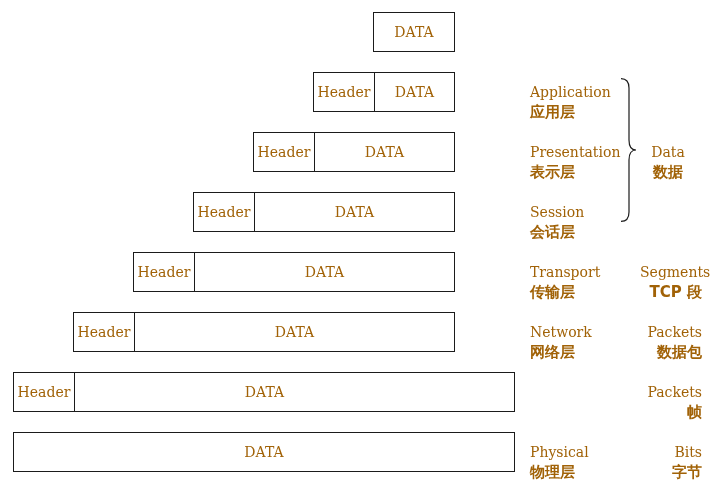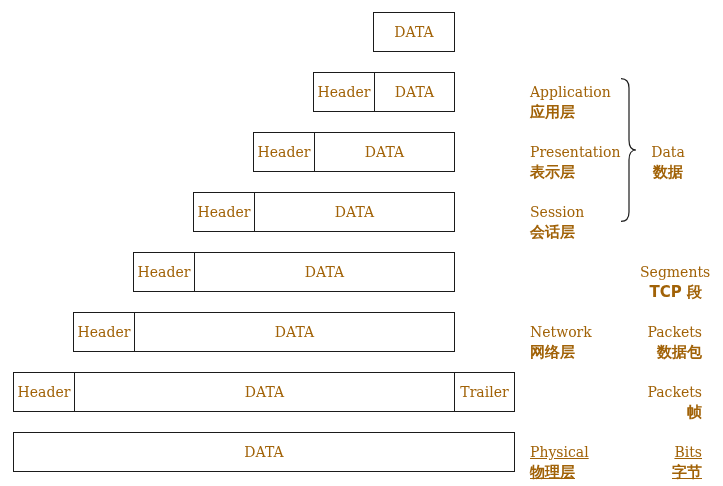--- a/index.html
+++ b/index.html
@@ -37,21 +37,21 @@
   }
   .group-label{
     position:absolute;left:648px;top:142px;width:40px;text-align:center;
     font-size:14px;line-height:20px;white-space:nowrap;
   }
   .zh{
     font-family:"DejaVu Sans","Liberation Sans",sans-serif;
     font-weight:bold;font-size:15px;
   }
   .t82{top:82px;}.t142{top:142px;}.t202{top:202px;}.t262{top:262px;}
-  .t322{top:322px;}.t382{top:382px;}.t442{top:442px;text-decoration:underline;}
+  .t322{top:322px;}.t382{top:382px;}.t442{top:442px;}
   .brace{position:absolute;left:619px;top:78px;}
 </style>
 </head>
 <body>
 
 <div class="canvas">
 
   <div class="box-row r1">
     <div class="seg w80">DATA</div>
   </div>
@@ -77,38 +77,41 @@
   </div>
 
   <div class="box-row r6">
     <div class="seg w60">Header</div>
     <div class="seg w320">DATA</div>
   </div>
 
   <div class="box-row r7">
     <div class="seg w60">Header</div>
     <div class="seg w380">DATA</div>
-    <div class="seg w60">Trailer</div>
   </div>
 
   <div class="box-row r8">
     <div class="seg w500">DATA</div>
   </div>
 
   <div class="layer-label t82">
     <div>Application</div>
     <div class="zh">应用层</div>
   </div>
   <div class="layer-label t202">
     <div>Session</div>
     <div class="zh">会话层</div>
   </div>
   <div class="layer-label t142">
     <div>Presentation</div>
     <div class="zh">表示层</div>
+  </div>
+  <div class="layer-label t262">
+    <div>Transport</div>
+    <div class="zh">传输层</div>
   </div>
   <div class="layer-label t322">
     <div>Network</div>
     <div class="zh">网络层</div>
   </div>
   <div class="layer-label t442">
     <div>Physical</div>
     <div class="zh">物理层</div>
   </div>
 

